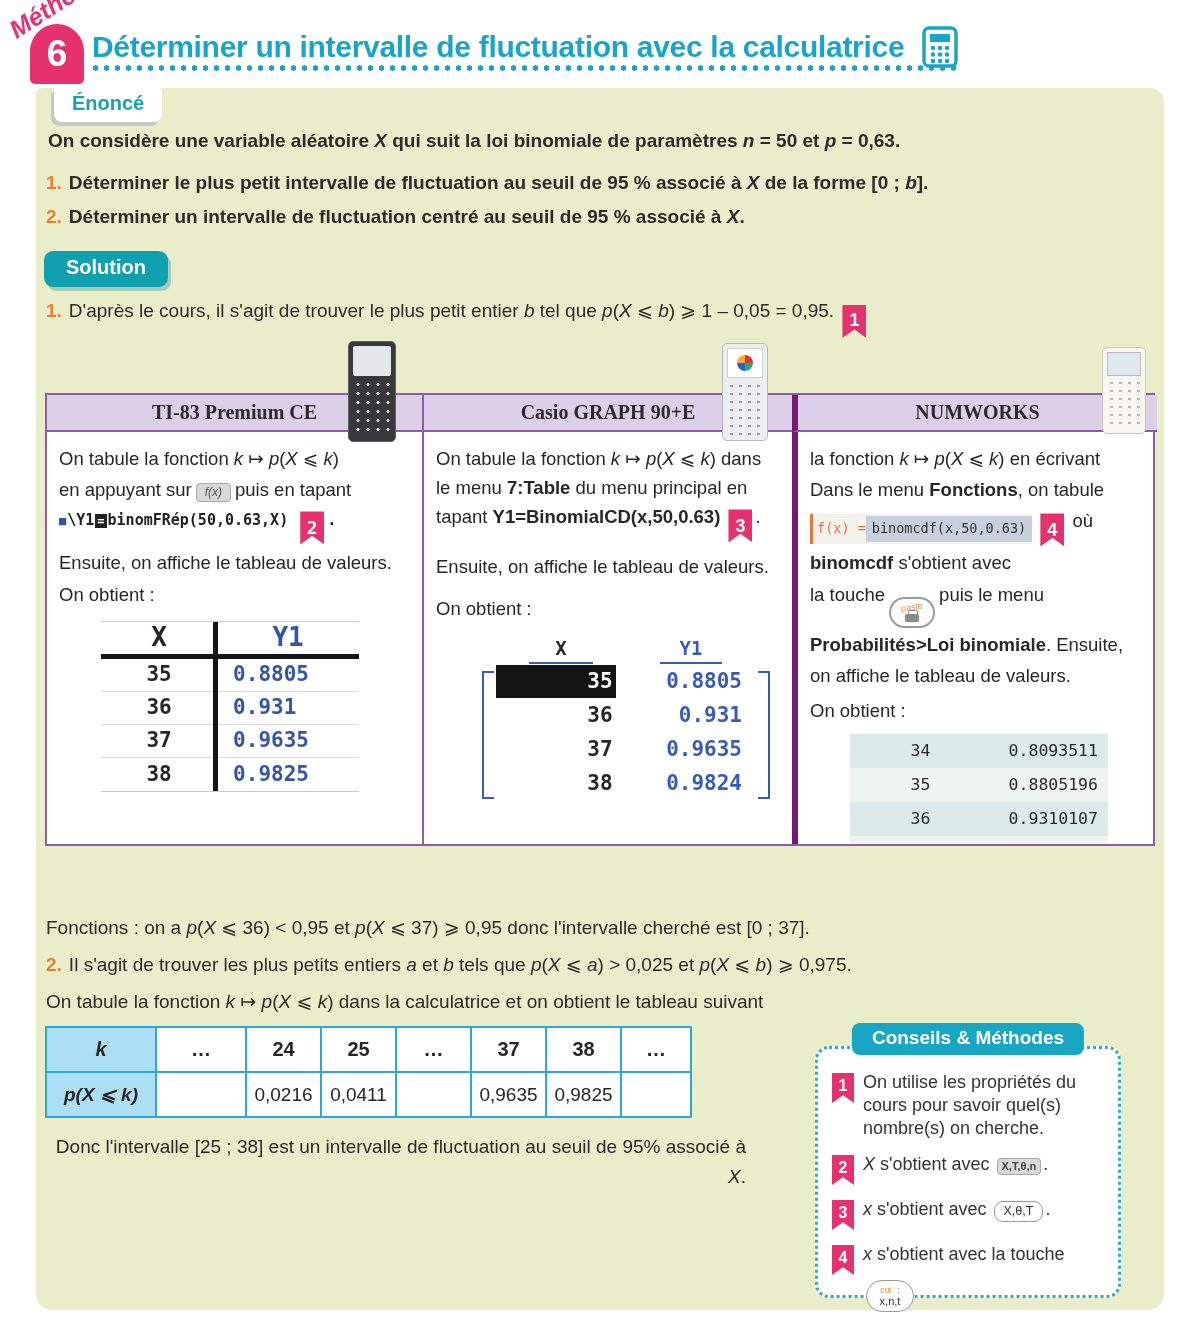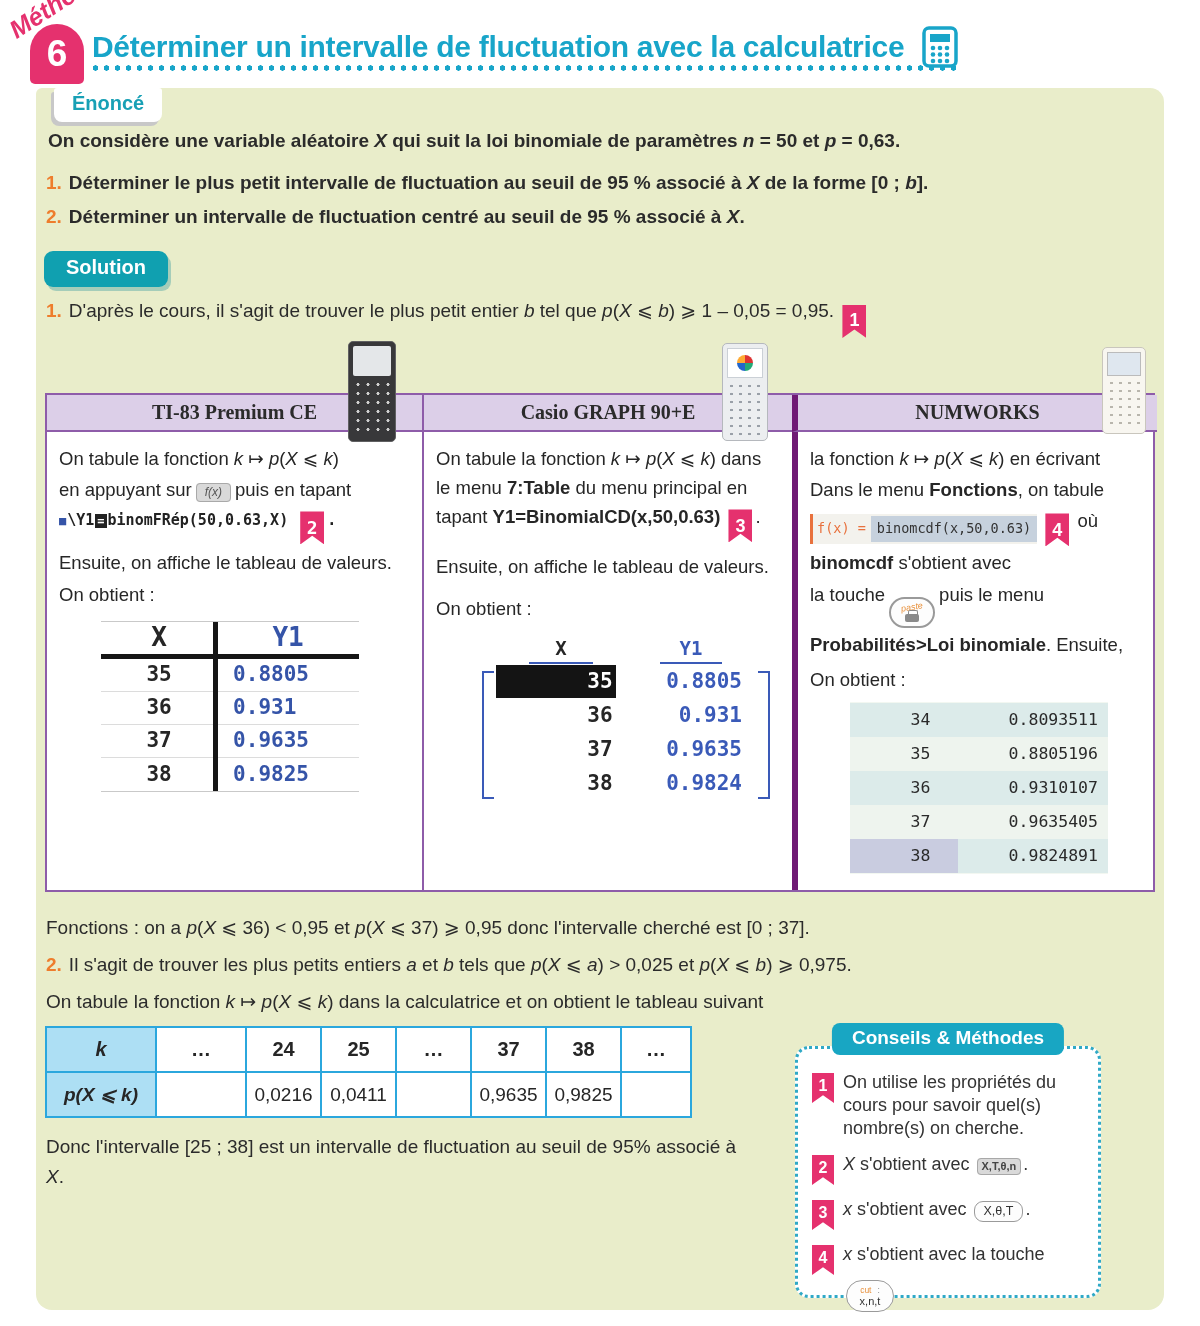--- a/index.html
+++ b/index.html
@@ -23,21 +23,21 @@
   .boldline { font-weight:bold; }
   .qnum { color:#ee7d2c; font-weight:bold; margin-right:7px; }
   .i { font-style:italic; }
   .b { font-weight:bold; }
 
   .ribbon { display:inline-flex; justify-content:center; width:24px; height:33px; background:#e5316e; color:#fff; font-weight:bold; font-size:18px; clip-path:polygon(0 0,100% 0,100% 100%,50% 74%,0 100%); padding-top:3px; vertical-align:-9px; margin:0 3px; }
 
   
   .calctable { display:grid; grid-template-columns:375px 370px 365px; border:2px solid #8e5ca9; background:#fff; }
   .cth { background:#dccfe8; border-bottom:2px solid #8e5ca9; height:37px; display:flex; align-items:center; justify-content:center; font-weight:bold; font-size:20px; color:#2b2b2b;font-family:Liberation Serif, serif; }
-  .ctc { padding:12px 12px 8px; font-size:18.5px; line-height:1.58; height:458px; overflow:hidden; }
+  .ctc { padding:12px 12px 8px; font-size:18.5px; line-height:1.58; height:412px; overflow:hidden; }
   .col2 { border-left:2px solid #8e5ca9; }
   .col3 { border-left:6px solid #701a75; }
   .ctc .p { margin-bottom:2px; }
 
   .key-fx { background:#d9d9d9; border:1px solid #a9a9a9; border-radius:4px; padding:1px 8px 2px; font-size:12px; color:#555; font-style:italic; margin:0 4px; }
   .ti-formula { font-family:"DejaVu Sans Mono", monospace; font-weight:bold; font-size:15px; color:#222; margin:5px 0 4px; }
   .ti-formula .sq-blue { color:#3554a8; font-size:12px; margin-right:1px; }
   .ti-formula .eqbox { background:#222; color:#fff; font-size:12px; padding:0 2px; margin:0 1px; }
 
   
@@ -63,21 +63,21 @@
   .casrow .cx.sel { background:#141414; color:#fff; }
   .casrow .cy { width:54%; text-align:right; padding-right:14px; color:#3a5ab8; }
   .br-l { position:absolute; left:0; top:38px; bottom:2px; width:10px; border-left:2px solid #3a5ab8; }
   .br-r { position:absolute; right:0; top:38px; bottom:2px; width:10px; border-right:2px solid #3a5ab8; }
   .br-l::before, .br-l::after, .br-r::before, .br-r::after { content:""; position:absolute; width:10px; height:2px; background:#3a5ab8; }
   .br-l::before { top:0; left:0; } .br-l::after { bottom:0; left:0; }
   .br-r::before { top:0; right:0; } .br-r::after { bottom:0; right:0; }
 
   
   .nw-input { display:inline-flex; align-items:center; border-left:3px solid #e8713d; background:#f3f2ed; padding:2px 0 2px 4px; font-family:"DejaVu Sans Mono", monospace; font-size:13.5px; vertical-align:-6px; }
-  .nw-fx { color:#e8713d; margin-right:5px; white-space:pre; }
+  .nw-fx { color:#e8713d; white-space:pre; }
   .nw-expr { background:#c6d1dd; color:#333; padding:2px 6px; }
   .key-paste { display:inline-flex; flex-direction:column; align-items:center; justify-content:center; width:46px; height:31px; border:2px solid #9a9a9a; border-radius:16px; vertical-align:-9px; margin:0 4px; background:#fdfdfd; }
   .key-paste .pw { color:#e8913d; font-size:9px; font-style:italic; transform:rotate(-10deg); line-height:1; }
   .tbox { width:14px; height:8px; background:#8a8a8a; border-radius:2px; position:relative; margin-top:2px; }
   .tbox::before { content:""; position:absolute; top:-4px; left:3px; width:8px; height:4px; border:1.5px solid #8a8a8a; border-bottom:none; border-radius:2px 2px 0 0; }
   .nwscr { width:258px; margin:8px 0 0 40px; background:#f2f7f1; padding:1px 0; }
   .nwrow { display:flex; height:34px; align-items:center; font-family:"DejaVu Sans Mono", monospace; font-size:16.5px; color:#2a2a2a; }
   .nwrow:nth-child(odd) { background:#dcebea; }
   .nwrow:nth-child(even) { background:#eef4ee; }
   .nwrow .nx { width:42%; text-align:right; padding-right:28px; height:100%; display:flex; align-items:center; justify-content:flex-end; }
@@ -85,21 +85,21 @@
   .nwrow .nv { width:58%; text-align:right; padding-right:10px; }
 
   
   .sumtab { display:grid; grid-template-columns:110px 90px 75px 75px 75px 75px 75px 70px; grid-auto-rows:45px; border-left:2.5px solid #2ba7dd; border-top:2.5px solid #2ba7dd; background:#fff; }
   .sc { border-right:2.5px solid #2ba7dd; border-bottom:2.5px solid #2ba7dd; display:flex; align-items:center; justify-content:center; font-size:20px; }
   .sc.c0 { background:#addff4; font-style:italic; font-weight:bold; }
   .sc.h { font-weight:bold; }
   .sc.v { font-size:19px; }
 
   
-  .conseils { border:3px dotted #2fa9c6; border-radius:14px; background:#fff; }
+  .conseils { border:3px dotted #2fa9c6; border-radius:14px; background:#fff;margin-left:20px; }
   .conseils-tab { position:absolute; left:50%; transform:translateX(-50%); top:-26px; background:#18a6c3; color:#fff; font-weight:bold; font-size:19px; padding:4px 20px 6px; border-radius:8px; white-space:nowrap; }
   .citem { display:flex; margin-bottom:13px; font-size:18px; line-height:1.28; color:#333; }
   .citem .ribbon { flex:0 0 22px; width:22px; height:30px; font-size:16px; margin:2px 9px 0 0; vertical-align:0; }
   .key-flat { background:#d9d9d9; border:1px solid #a8a8a8; border-radius:4px; padding:1px 4px 2px; font-size:11px; font-weight:bold; color:#444; margin:0 2px; }
   .key-round { border:1.5px solid #9a9a9a; border-radius:9px; padding:2px 9px 3px; font-size:12.5px; color:#333; background:#fdfdfd; margin:0 2px; }
   .key-cut { display:inline-flex; flex-direction:column; align-items:center; justify-content:center; width:48px; height:32px; border:1.5px solid #9a9a9a; border-radius:16px; background:#fdfdfd; vertical-align:-10px; margin-left:3px; line-height:1; }
   .key-cut .top { font-size:8.5px; color:#e8913d; }
   .key-cut .top .colon { color:#888; margin-left:6px; }
   .key-cut .main { font-size:11px; color:#333; margin-top:1px; }
 
@@ -266,20 +266,21 @@
         <span>où</span>
       </div>
       <div class="p"><span class="b">binomcdf</span><span> s'obtient avec</span></div>
       <div class="p">
         <span>la touche</span><span class="key-paste">
             <span class="pw">paste</span>
             <span class="tbox"></span>
           </span><span>puis le menu</span>
       </div>
       <div class="p"><span class="b">Probabilités&gt;Loi binomiale</span><span>. Ensuite,</span></div>
+      <div class="p">on affiche le tableau de valeurs.</div>
       <div class="p" style="margin-top:6px;">On obtient :</div>
       <div class="nwscr">
         <div class="nwrow">
             <span class="nx">34</span>
             <span class="nv">0.8093511</span>
           </div>
         <div class="nwrow">
             <span class="nx">35</span>
             <span class="nv">0.8805196</span>
           </div>
@@ -317,21 +318,21 @@
     <div class="sc v c0">p(X ⩽ k)</div>
     <div class="sc v"></div>
     <div class="sc v">0,0216</div>
     <div class="sc v">0,0411</div>
     <div class="sc v"></div>
     <div class="sc v">0,9635</div>
     <div class="sc v">0,9825</div>
     <div class="sc v"></div>
   </div>
 
-  <div class="abs bodyline" style="left:46px; top:1132px; width:700px; line-height:1.6;"><span>Donc l'intervalle [25 ; 38] est un intervalle de fluctuation au seuil de 95% associé à </span><span class="i">X</span><span>.</span></div>
+  <div class="abs bodyline" style="left:46px; top:1132px; width:700px; line-height:1.6;text-align:right;"><span>Donc l'intervalle [25 ; 38] est un intervalle de fluctuation au seuil de 95% associé à </span><span class="i">X</span><span>.</span></div>
 
   <div class="abs conseils" style="left:795px; top:1046px; width:306px; height:252px;">
     <div class="conseils-tab">Conseils &amp; Méthodes</div>
     <div style="padding:22px 10px 6px 14px;">
       <div class="citem">
         <span class="ribbon">1</span>
         <span><span>On utilise les propriétés du cours pour savoir quel(s) nombre(s) on cherche.</span></span>
       </div>
       <div class="citem">
         <span class="ribbon">2</span>

